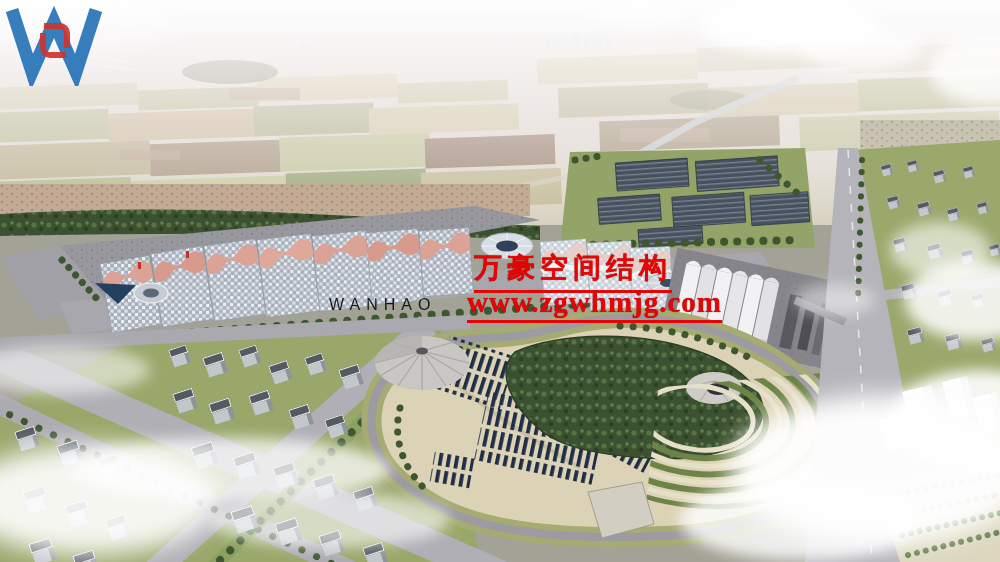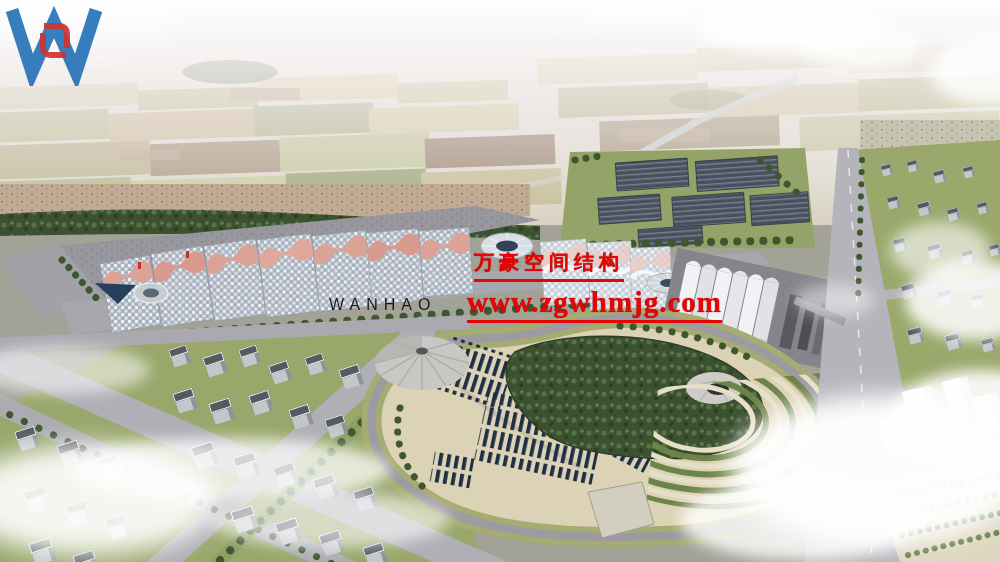--- a/index.html
+++ b/index.html
@@ -1,21 +1,21 @@
 <!DOCTYPE html>
 <html><head>
 <meta charset="utf-8">
 <style>
   html,body{margin:0;padding:0;background:#222;}
   .stage{position:relative;width:1000px;height:562px;overflow:hidden;
          font-family:"Liberation Sans","DejaVu Sans",sans-serif;background:#e8e5e3;}
   .stage svg{position:absolute;left:0;top:0;}
   
   .wm{position:absolute;z-index:10;}
-  .wm-cn{left:474px;top:249px;font-family:"DejaVu Sans",sans-serif;font-size:20px;font-weight:bold;
+  .wm-cn{left:474px;top:249px;font-family:"DejaVu Sans",sans-serif;font-size:28px;font-weight:bold;
          color:#e60505;letter-spacing:5px;border-bottom:3px solid #e60505;padding-bottom:3px;
          text-shadow:0 0 1px #8a0000;white-space:nowrap;}
   .wm-url{left:444px;top:286px;font-family:"Liberation Serif","DejaVu Serif",serif;font-size:29px;font-weight:bold;
          color:#e60505;letter-spacing:1px;border-bottom:3px solid #e60505;padding-bottom:1px;
          text-shadow:0 0 1px #8a0000;white-space:nowrap;margin-left:23px;}
   .wm-logo{left:328px;top:234px;width:110px;height:86px;}
   .wm-logotext{left:329px;top:296px;font-size:16px;font-weight:normal;color:#000000;
          letter-spacing:6px;opacity:.85;white-space:nowrap;}
 </style>
 </head>

